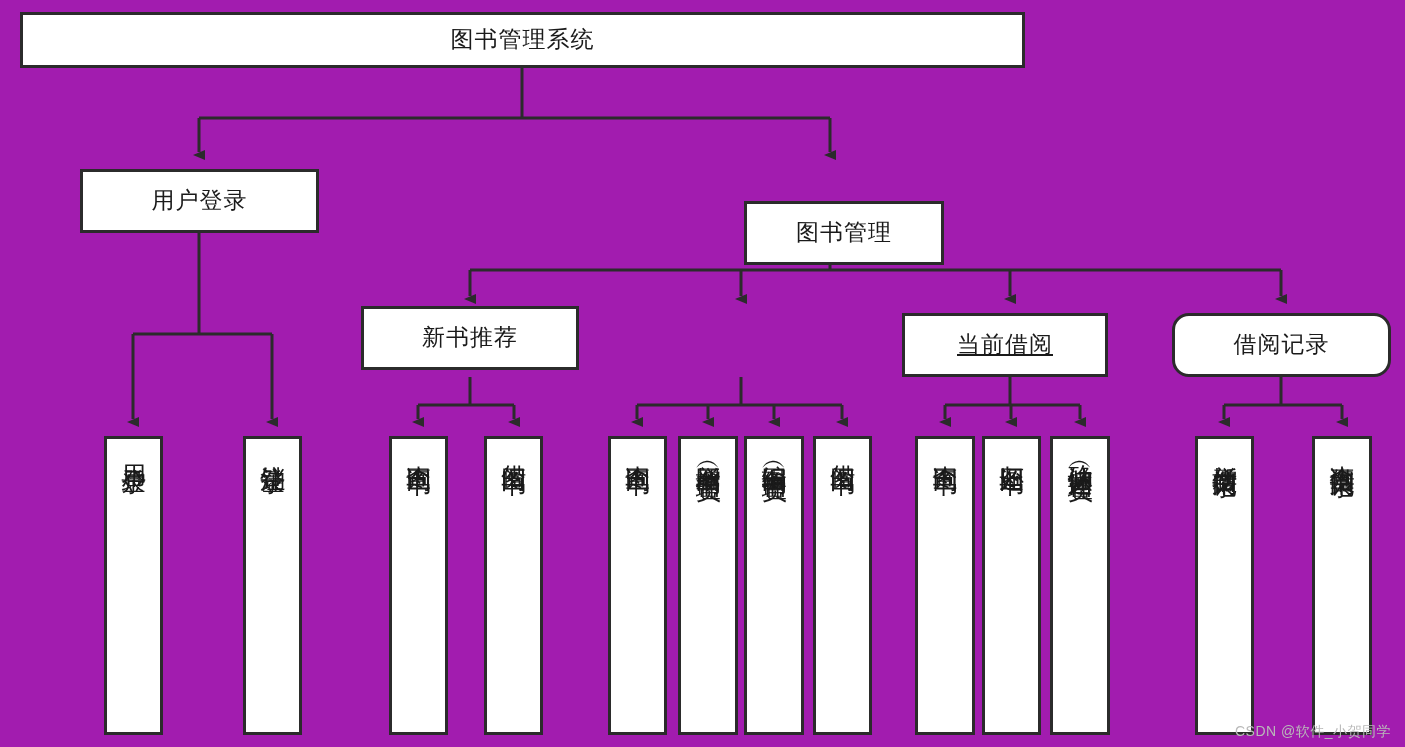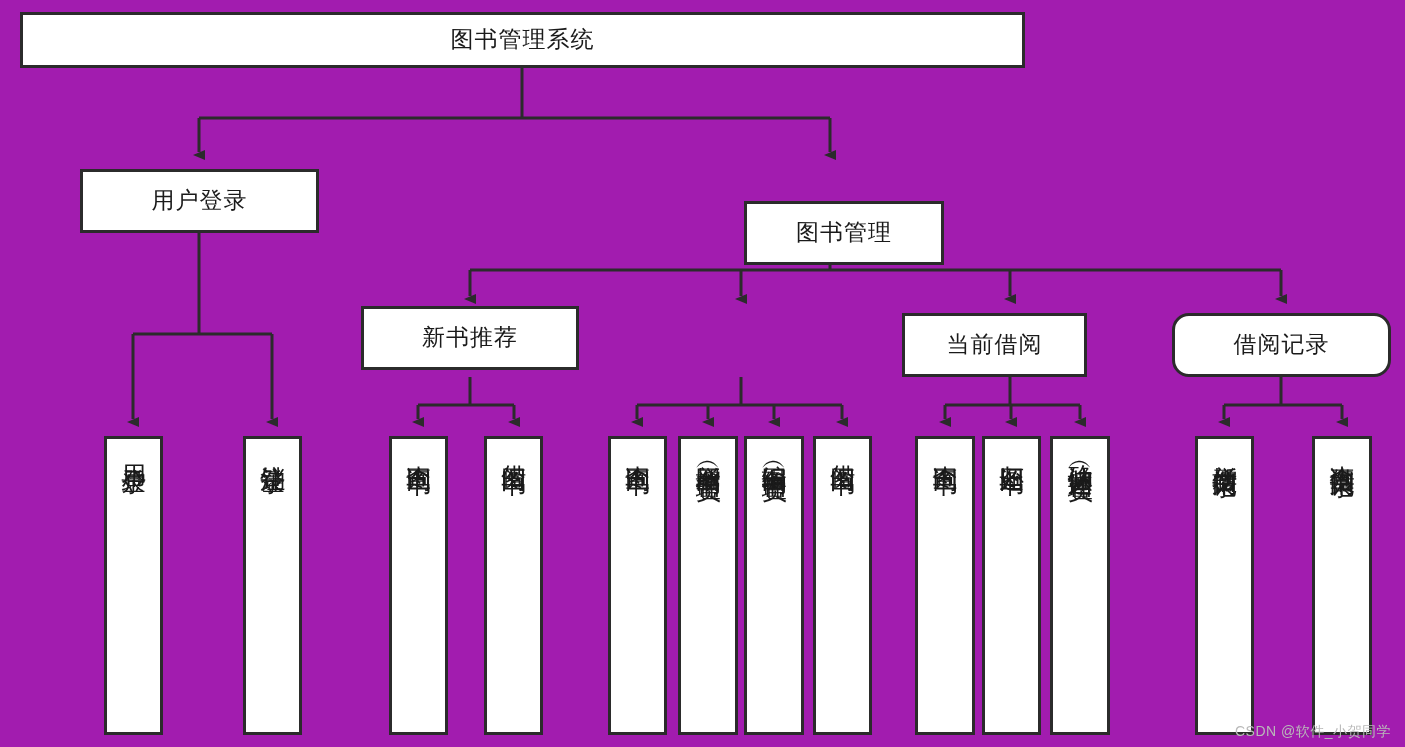--- a/index.html
+++ b/index.html
@@ -126,21 +126,21 @@
   <div class="node node-h" id="node-l2-0" style="left: 80px; top: 169px; width: 239px; height: 64px;">
     <span class="node-label">用户登录</span>
   </div>
   <div class="node node-h" id="node-l2-1" style="left: 744px; top: 169px; width: 200px; height: 64px; margin-top: 32px;">
     <span class="node-label">图书管理</span>
   </div>
 
   <div class="node node-h" id="node-l3-0" style="left: 361px; top: 306px; width: 218px; height: 64px;">
     <span class="node-label">新书推荐</span>
   </div>
-  <div class="node node-h" id="node-l3-2" style="left: 902px; top: 313px; width: 185px; height: 64px;">
+  <div class="node node-h" id="node-l3-2" style="left: 902px; top: 313px; width: 206px; height: 64px; text-decoration: underline;">
     <span class="node-label">当前借阅</span>
   </div>
   <div class="node node-h" id="node-l3-3" style="left: 1172px; top: 313px; width: 219px; height: 64px; border-radius: 17px;">
     <span class="node-label">借阅记录</span>
   </div>
 
   <div class="node node-v" id="node-leaf-0" style="left: 104px; top: 436px; width: 59px; height: 299px;">
     <span class="node-label">用户登录</span>
   </div>
   <div class="node node-v" id="node-leaf-1" style="left: 243px; top: 436px; width: 59px; height: 299px;">

